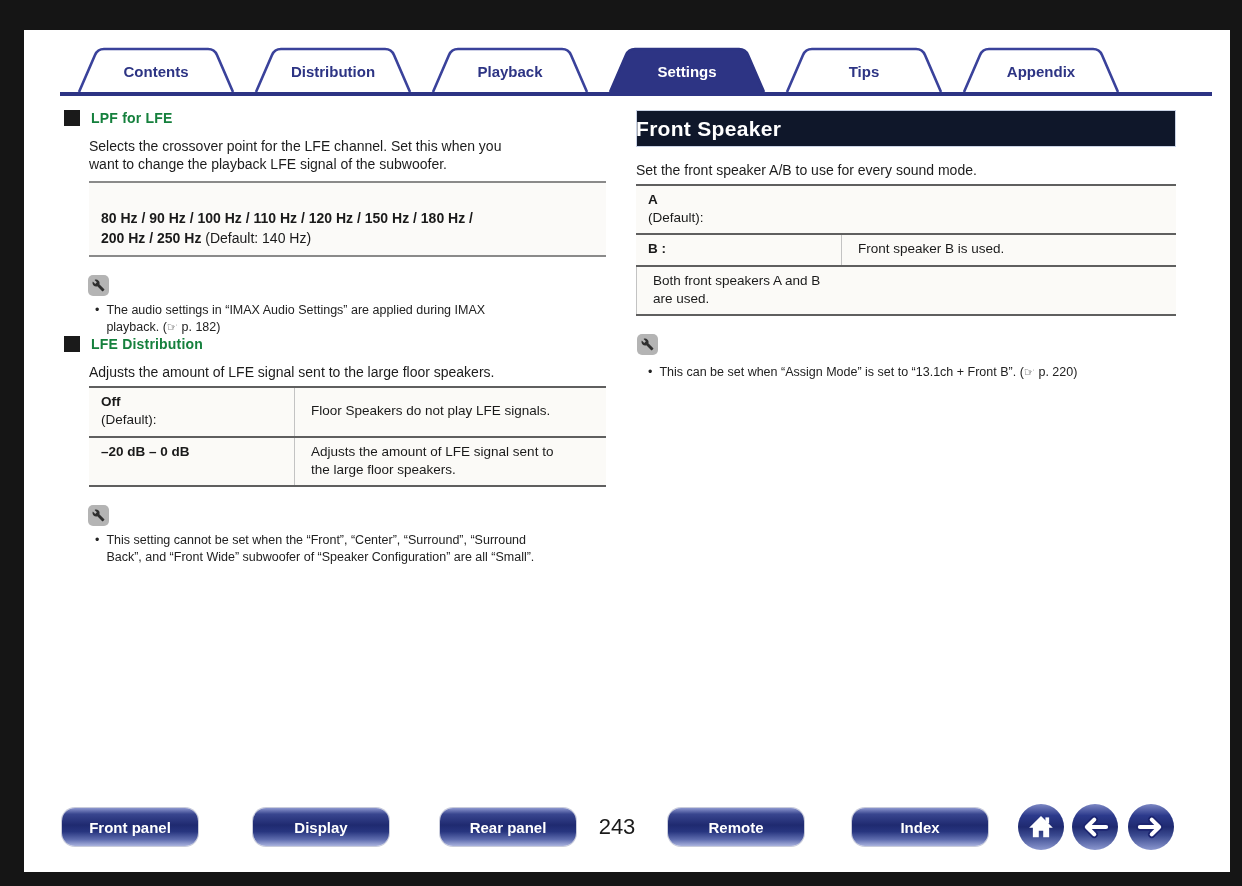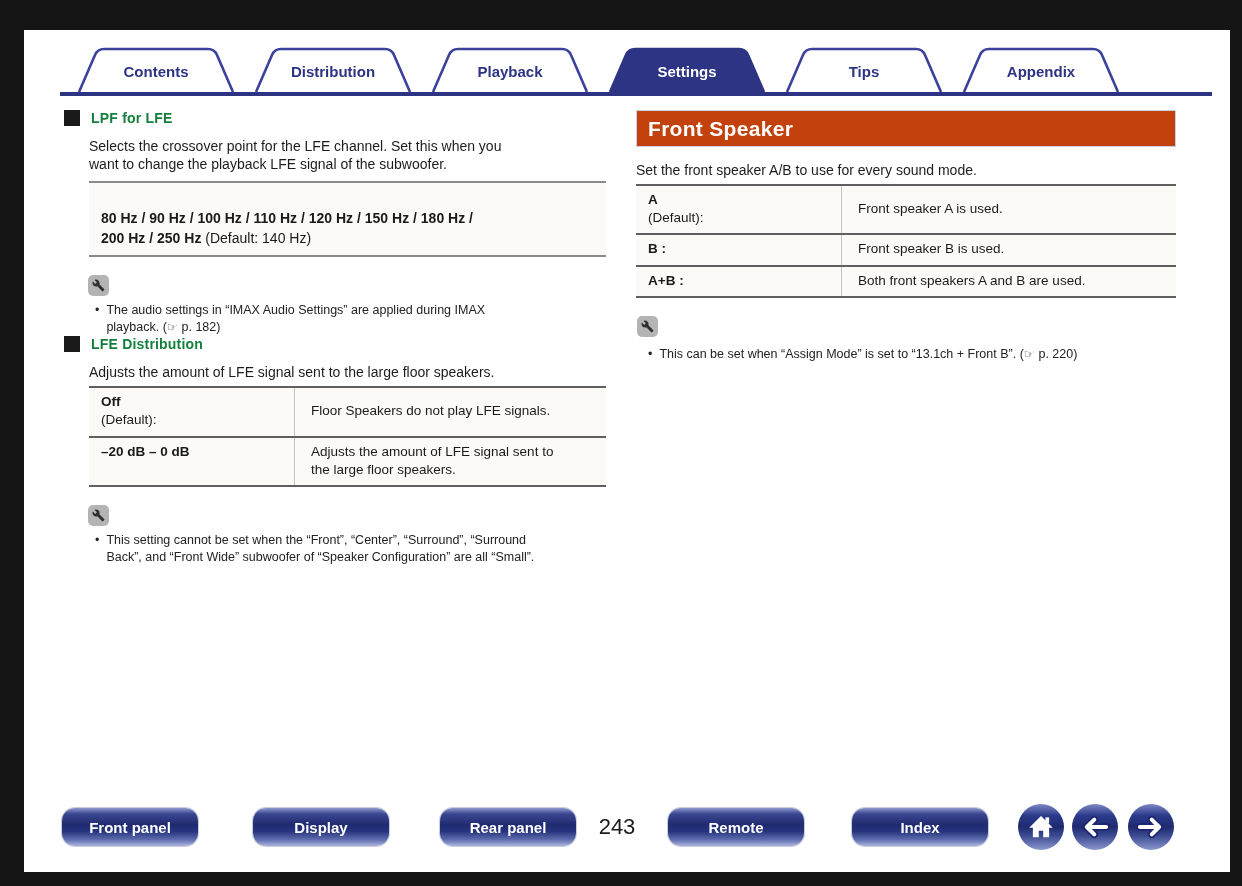--- a/index.html
+++ b/index.html
@@ -77,22 +77,22 @@
   .tcell.term .term-main { display:block; font-weight:bold; }
   .tcell.term .term-sub  { display:block; }
   .tcell.desc {
     border-left:1px solid #c3c3c3; padding-left:16px;
     display:flex; align-items:center;
   }
   .tcell.desc span { white-space:pre-line; }
 
   
   .hdr-bar {
-    height:37px; background:#c2410c; box-shadow:inset 0 0 0 1px #c9d2e4;
-    display:flex; align-items:center; padding-left:12px;
+    height:37px; background:#0f172a; box-shadow:inset 0 0 0 1px #c9d2e4;
+    display:flex; align-items:center; 
   }
   .hdr-bar .hdr-title { color:#ffffff; font-size:21px; font-weight:bold; letter-spacing:.3px; }
 
   
   .nav-btn {
     position:absolute; top:778px; height:38px; border-radius:13px;
     background:linear-gradient(180deg,#8d97cf 0%,#39468f 16%,#1f2a70 45%,#27357f 62%,#5e6cae 83%,#aab3de 100%);
     color:#ffffff; font-size:15px; font-weight:bold;
     display:flex; align-items:center; justify-content:center;
     cursor:pointer; box-shadow:0 0 0 1px rgba(40,50,110,.25);
@@ -237,38 +237,31 @@
     </div>
 
     <div class="para" style="margin-left:0; width:540px; margin-top:15px;">Set the front speaker A/B to use for every sound mode.</div>
 
     <div class="spec-table">
       <div class="trow">
         <div class="tcell term">
           <span class="term-main">A</span>
           <span class="term-sub">(Default):</span>
         </div>
-        <div class="tcell desc">
-          <span>Front speaker A is used.</span>
-        </div>
       </div>
       <div class="trow">
         <div class="tcell term">
           <span class="term-main">B :</span>
           <span class="term-sub"></span>
         </div>
         <div class="tcell desc">
           <span>Front speaker B is used.</span>
         </div>
       </div>
       <div class="trow">
-        <div class="tcell term">
-          <span class="term-main">A+B :</span>
-          <span class="term-sub"></span>
-        </div>
         <div class="tcell desc">
           <span>Both front speakers A and B are used.</span>
         </div>
       </div>
     </div>
 
     <div class="note-icon nudge-right">
       <svg viewBox="0 0 24 24">
           <path fill="#2f2f2f" d="M22.7 19l-9.1-9.1c.9-2.3.4-5-1.5-6.9-2-2-5-2.4-7.4-1.3L9 6 6 9 1.6 4.7C.4 7.1.9 10.1 2.9 12.1c1.9 1.9 4.6 2.4 6.9 1.5l9.1 9.1c.4.4 1 .4 1.4 0l2.3-2.3c.5-.4.5-1.1.1-1.4z"></path>
         </svg>

